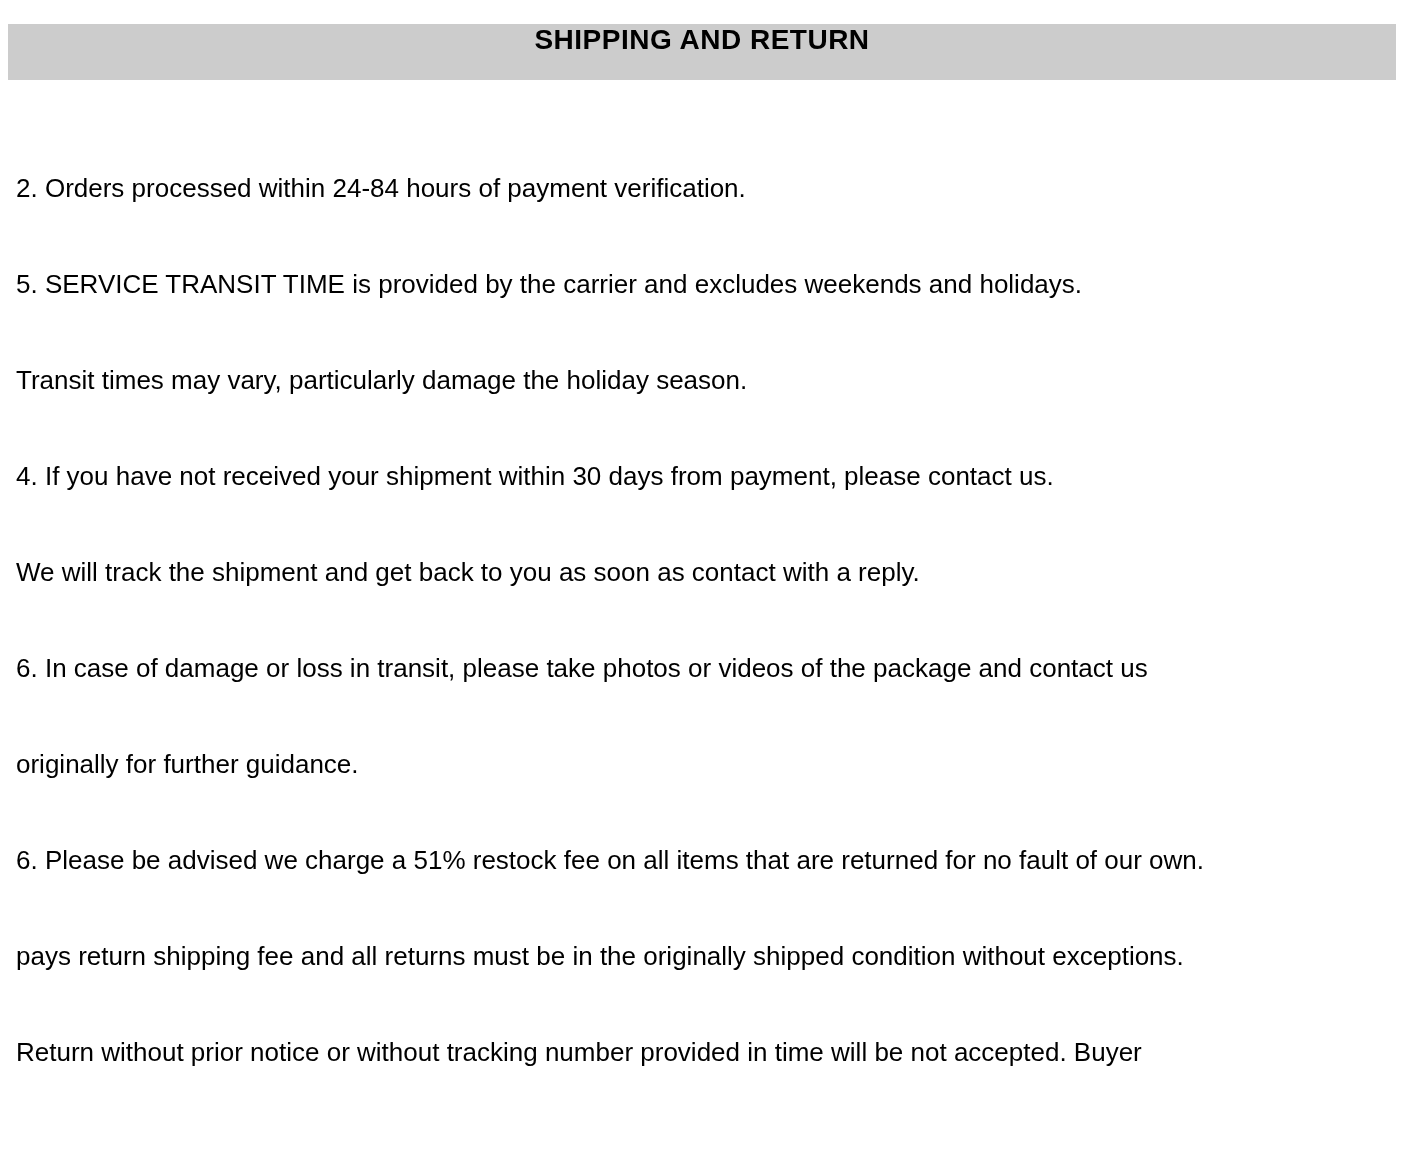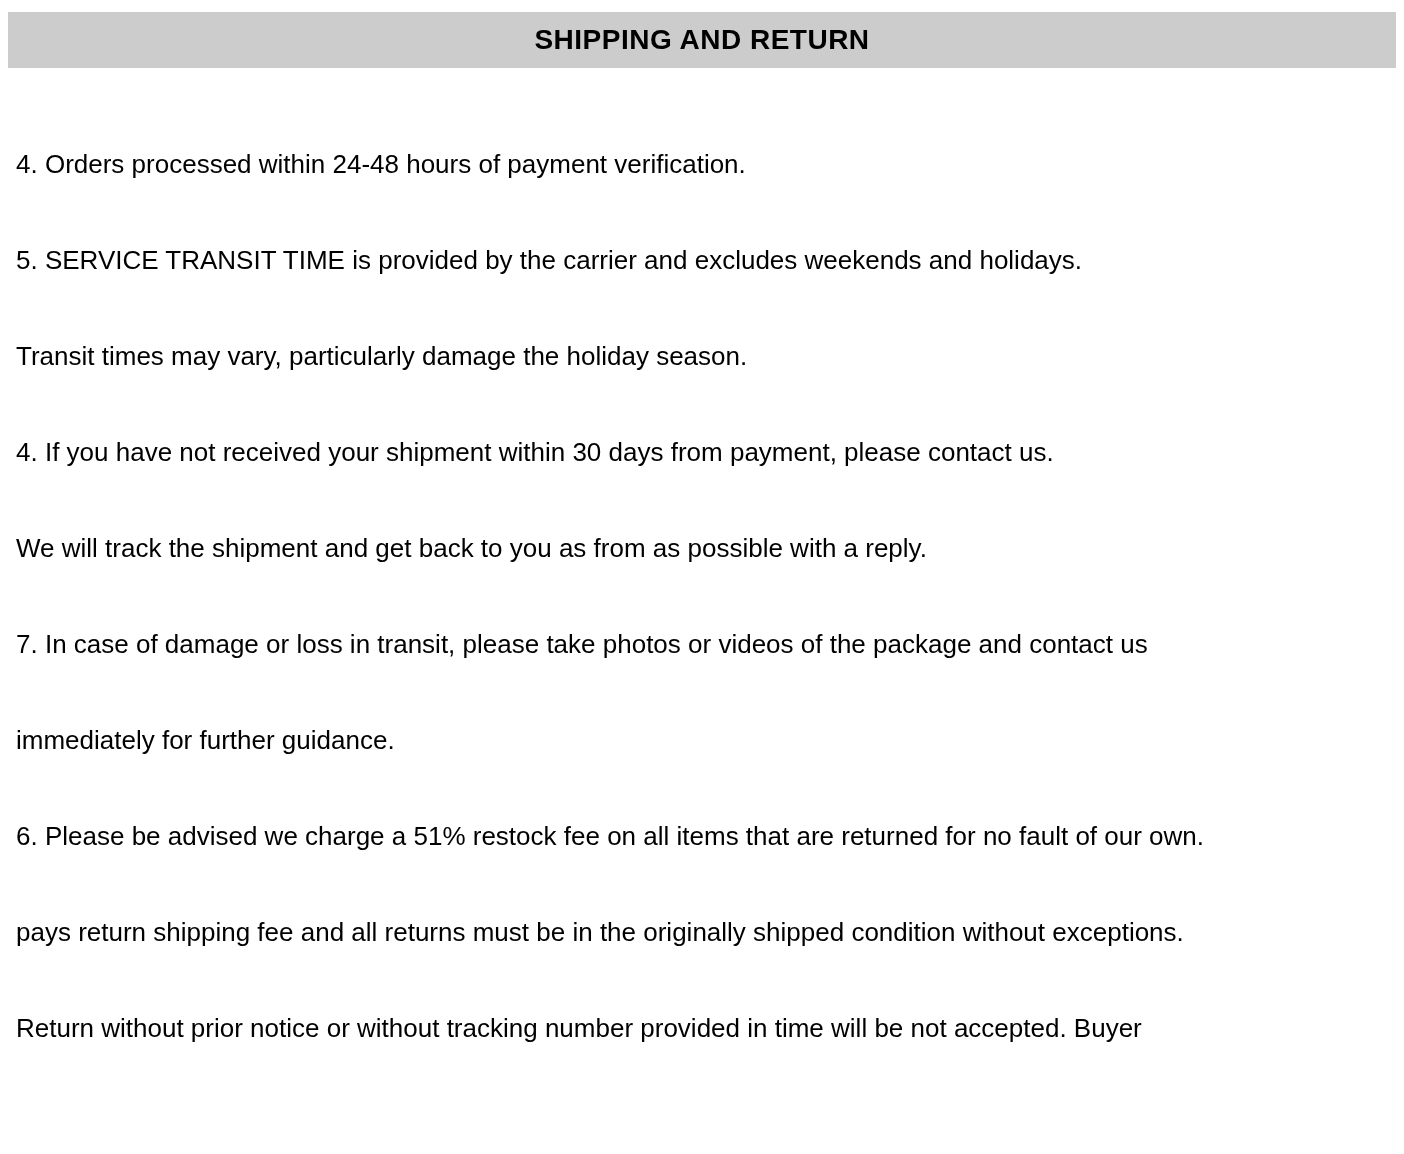--- a/index.html
+++ b/index.html
@@ -12,25 +12,24 @@
     background: var(--page-bg, #ffffff);
     font-family: "Liberation Sans", sans-serif;
     color: var(--body-text, #000000);
     overflow: hidden;
   }
   .page {
     padding-top: 12px;
     box-sizing: border-box;
   }
   .section-header {
-    margin: 0 8px;
+    margin: 12px 8px;
     height: 56px;
     background: var(--header-bg, #cccccc);
     display: flex;
-    align-items: center;
     justify-content: center;
   }
   .section-title {
     font-size: 28px;
     font-weight: bold;
     letter-spacing: 0.5px;
     color: var(--header-text, #000000);
   }
   .section-body {
     font-size: 26px;
@@ -44,27 +43,27 @@
 </style>
 </head>
 <body>
 
 <div class="page">
 
   <div class="section-header">
     <span class="section-title">SHIPPING AND RETURN</span>
   </div>
   <div class="section-body shipping">
-    <div class="line">4. Orders processed within 24-48 hours of payment verification.</div>
+    <div class="line">2. Orders processed within 24-84 hours of payment verification.</div>
     <div class="line">5. SERVICE TRANSIT TIME is provided by the carrier and excludes weekends and holidays.</div>
     <div class="line">Transit times may vary, particularly damage the holiday season.</div>
     <div class="line">4. If you have not received your shipment within 30 days from payment, please contact us.</div>
-    <div class="line">We will track the shipment and get back to you as from as possible with a reply.</div>
-    <div class="line">7. In case of damage or loss in transit, please take photos or videos of the package and contact us</div>
-    <div class="line">immediately for further guidance.</div>
+    <div class="line">We will track the shipment and get back to you as soon as contact with a reply.</div>
+    <div class="line">6. In case of damage or loss in transit, please take photos or videos of the package and contact us</div>
+    <div class="line">originally for further guidance.</div>
     <div class="line">6. Please be advised we charge a 51% restock fee on all items that are returned for no fault of our own.</div>
     <div class="line">pays return shipping fee and all returns must be in the originally shipped condition without exceptions.</div>
     <div class="line">Return without prior notice or without tracking number provided in time will be not accepted. Buyer</div>
     
     
     
   </div>
 
 </div>
 

